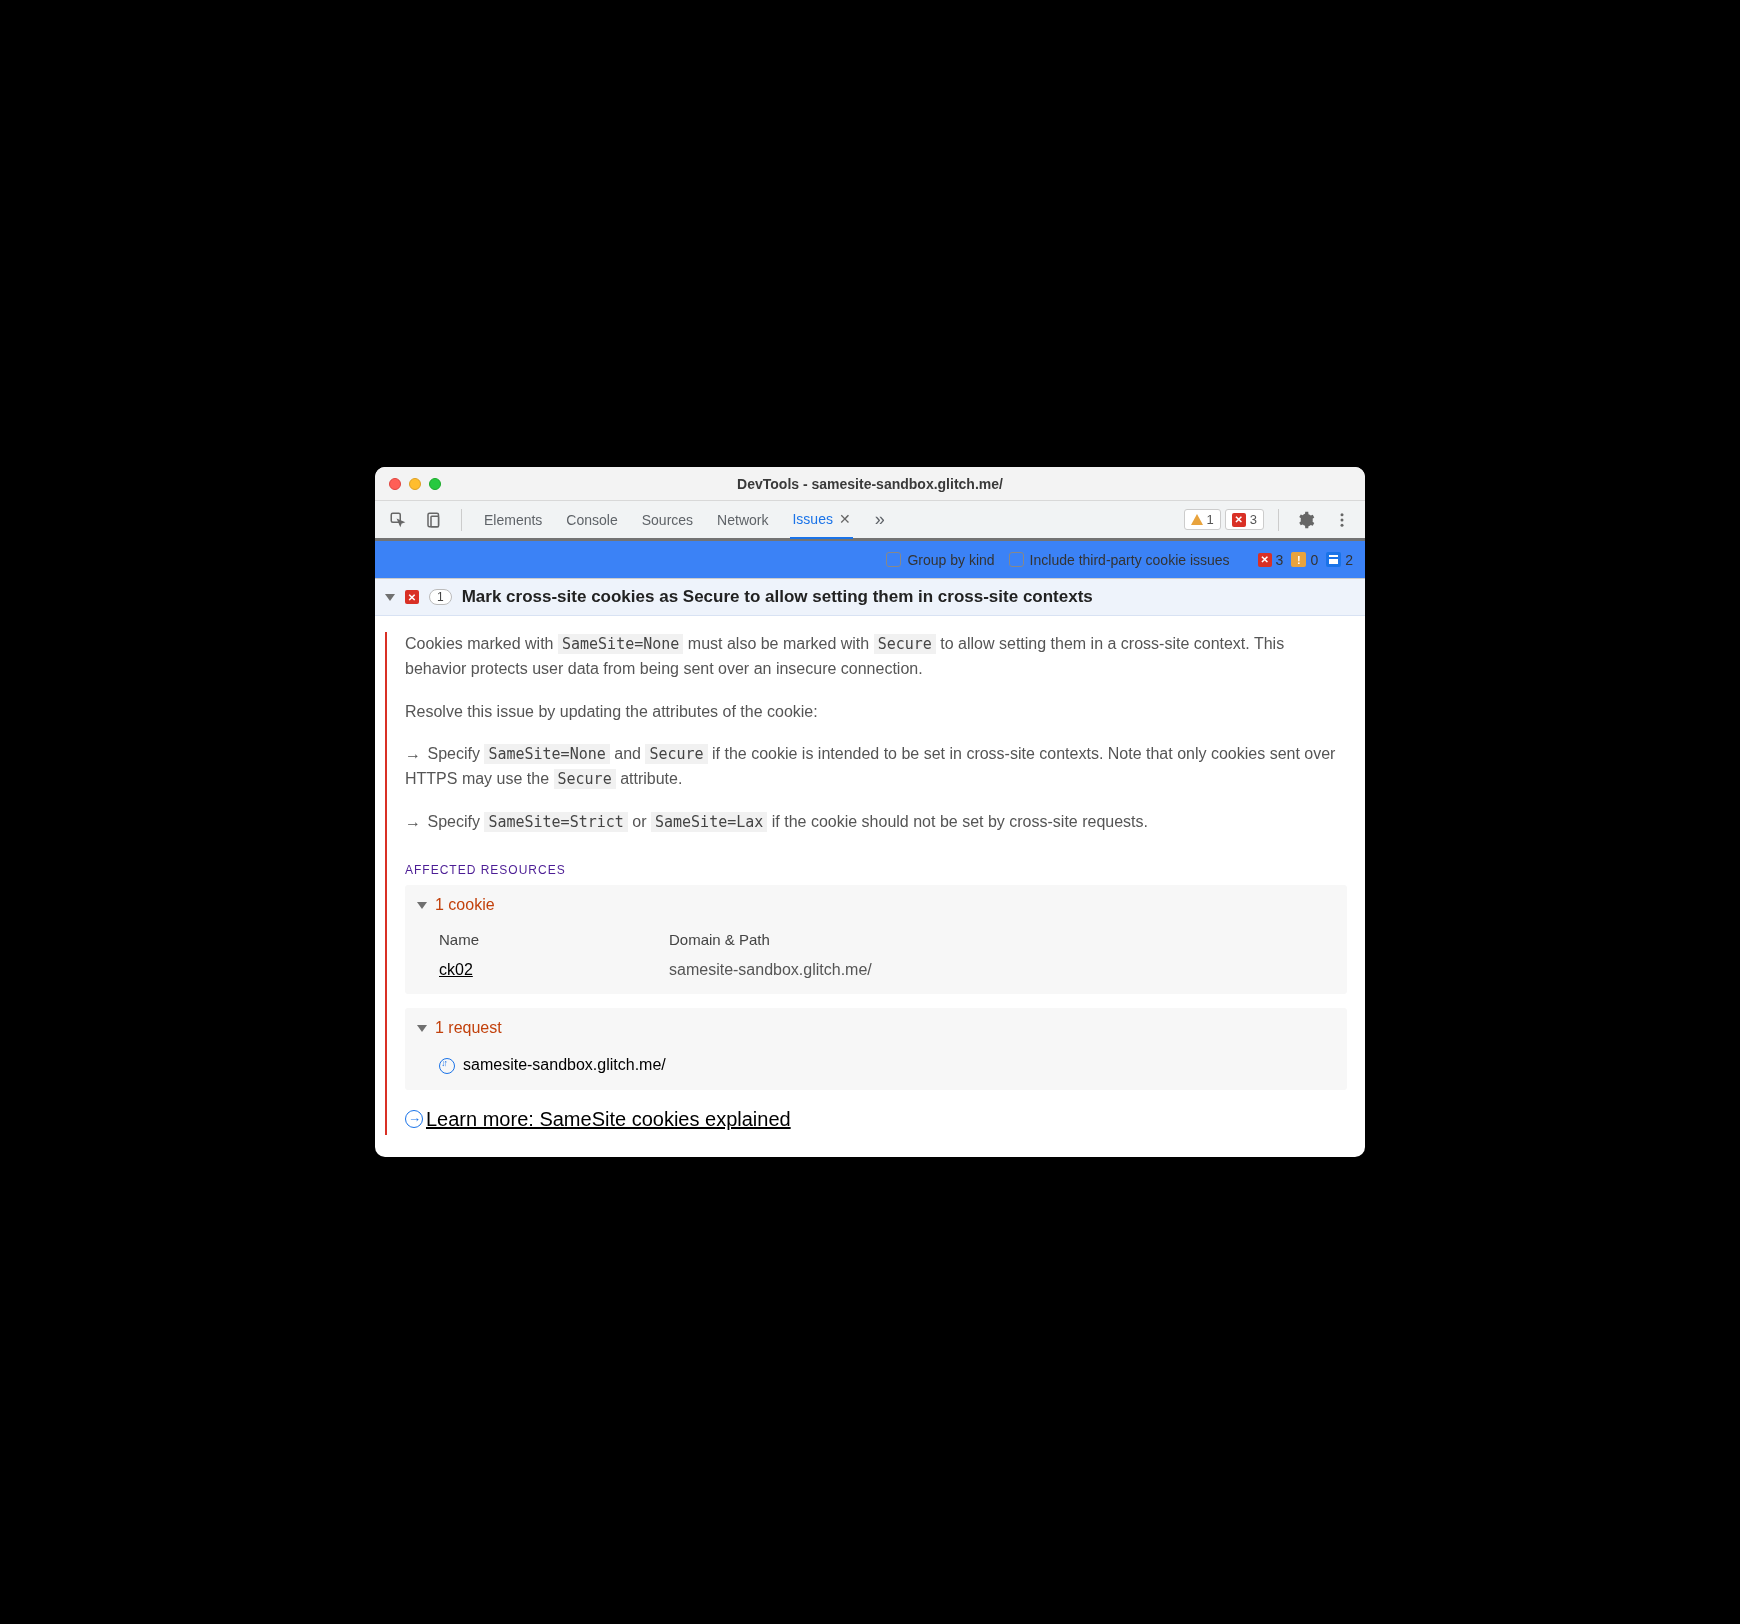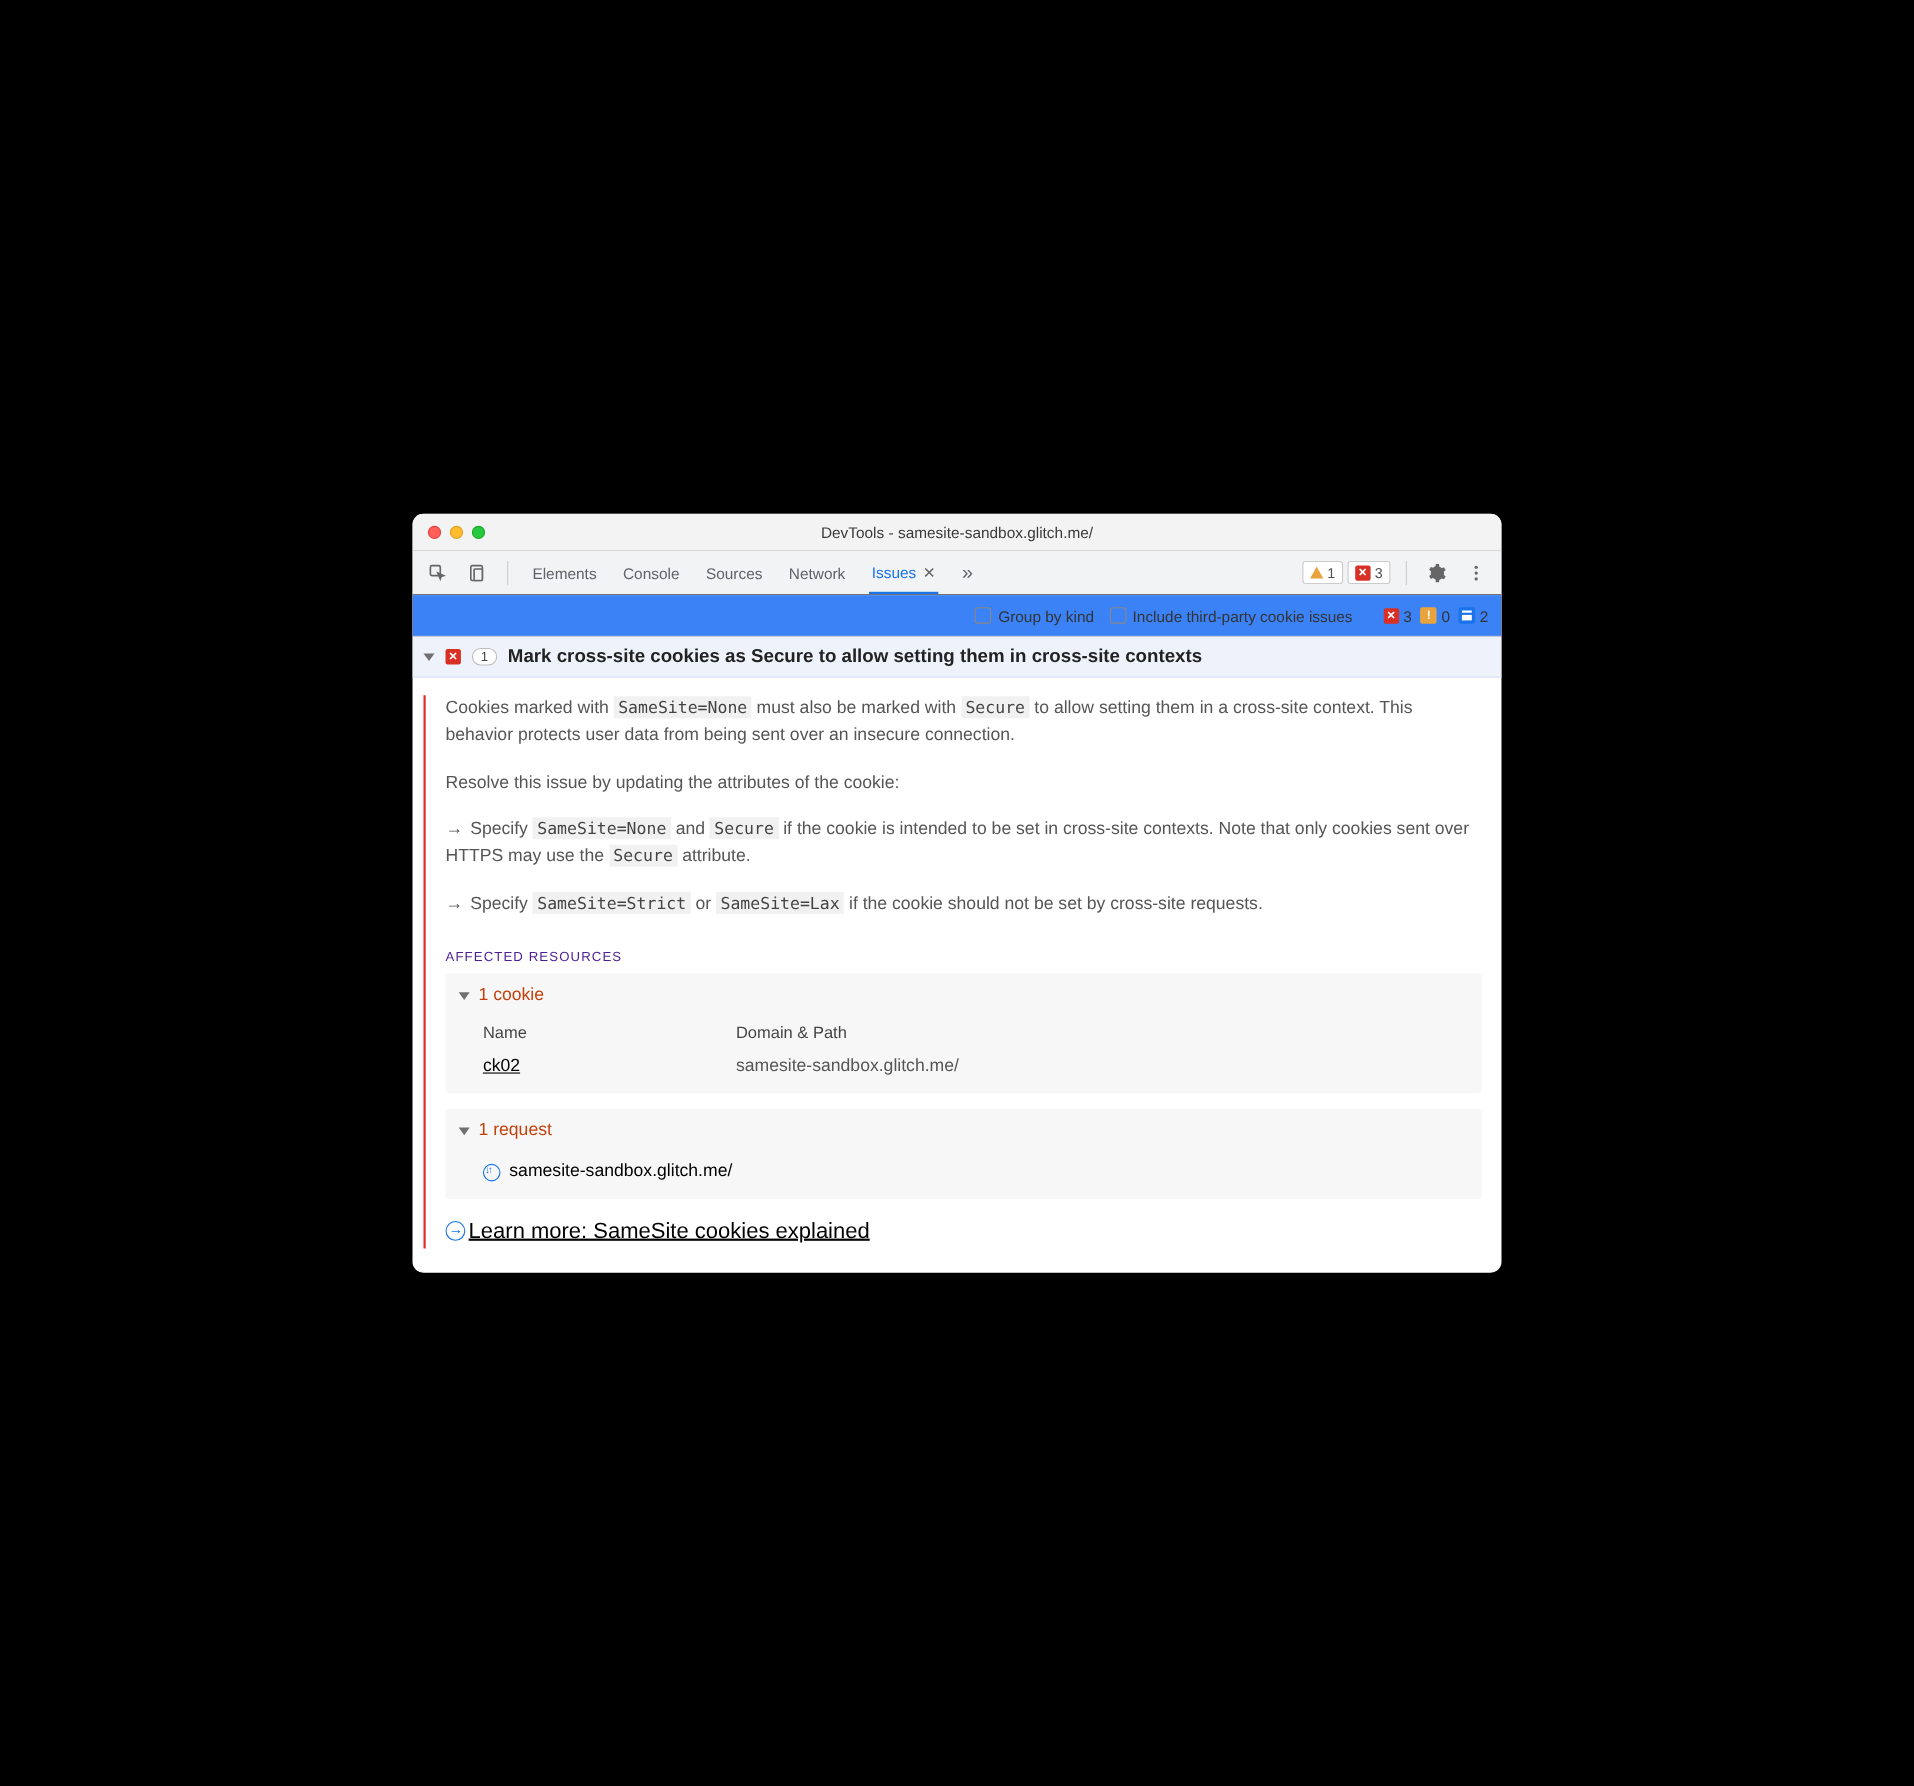--- a/index.html
+++ b/index.html
@@ -35,28 +35,28 @@
   }
   .tl { width: 12px; height: 12px; border-radius: 50%; }
   .tl.red { background: #ff5f56; border: 1px solid #e0443e; }
   .tl.yellow { background: #ffbd2e; border: 1px solid #dea023; }
   .tl.green { background: #27c93f; border: 1px solid #1aab29; }
   .titlebar-title {
     position: absolute;
     left: 0; right: 0;
     text-align: center;
     font-size: 14px;
-    font-weight: 400;
+    font-weight: 700;
     color: #3a3a3a;
     pointer-events: none;
   }
   .toolbar {
     height: 40px;
     background: #f1f3f4;
-    border-bottom: 1px solid #737373;
+    border-bottom: 3px solid #737373;
     display: flex;
     align-items: center;
     padding: 0 10px;
     gap: 10px;
     font-size: 14px;
     color: #555;
   }
   .toolbar .sep { width:1px; height:22px; background:#ccc; margin: 0 4px;}
   .tabs { display: flex; gap: 20px; align-items: center; margin-left: 6px;}
   .tab { padding: 10px 2px; cursor: pointer; color: #5f6368; display:flex; align-items:center; gap:6px;}

